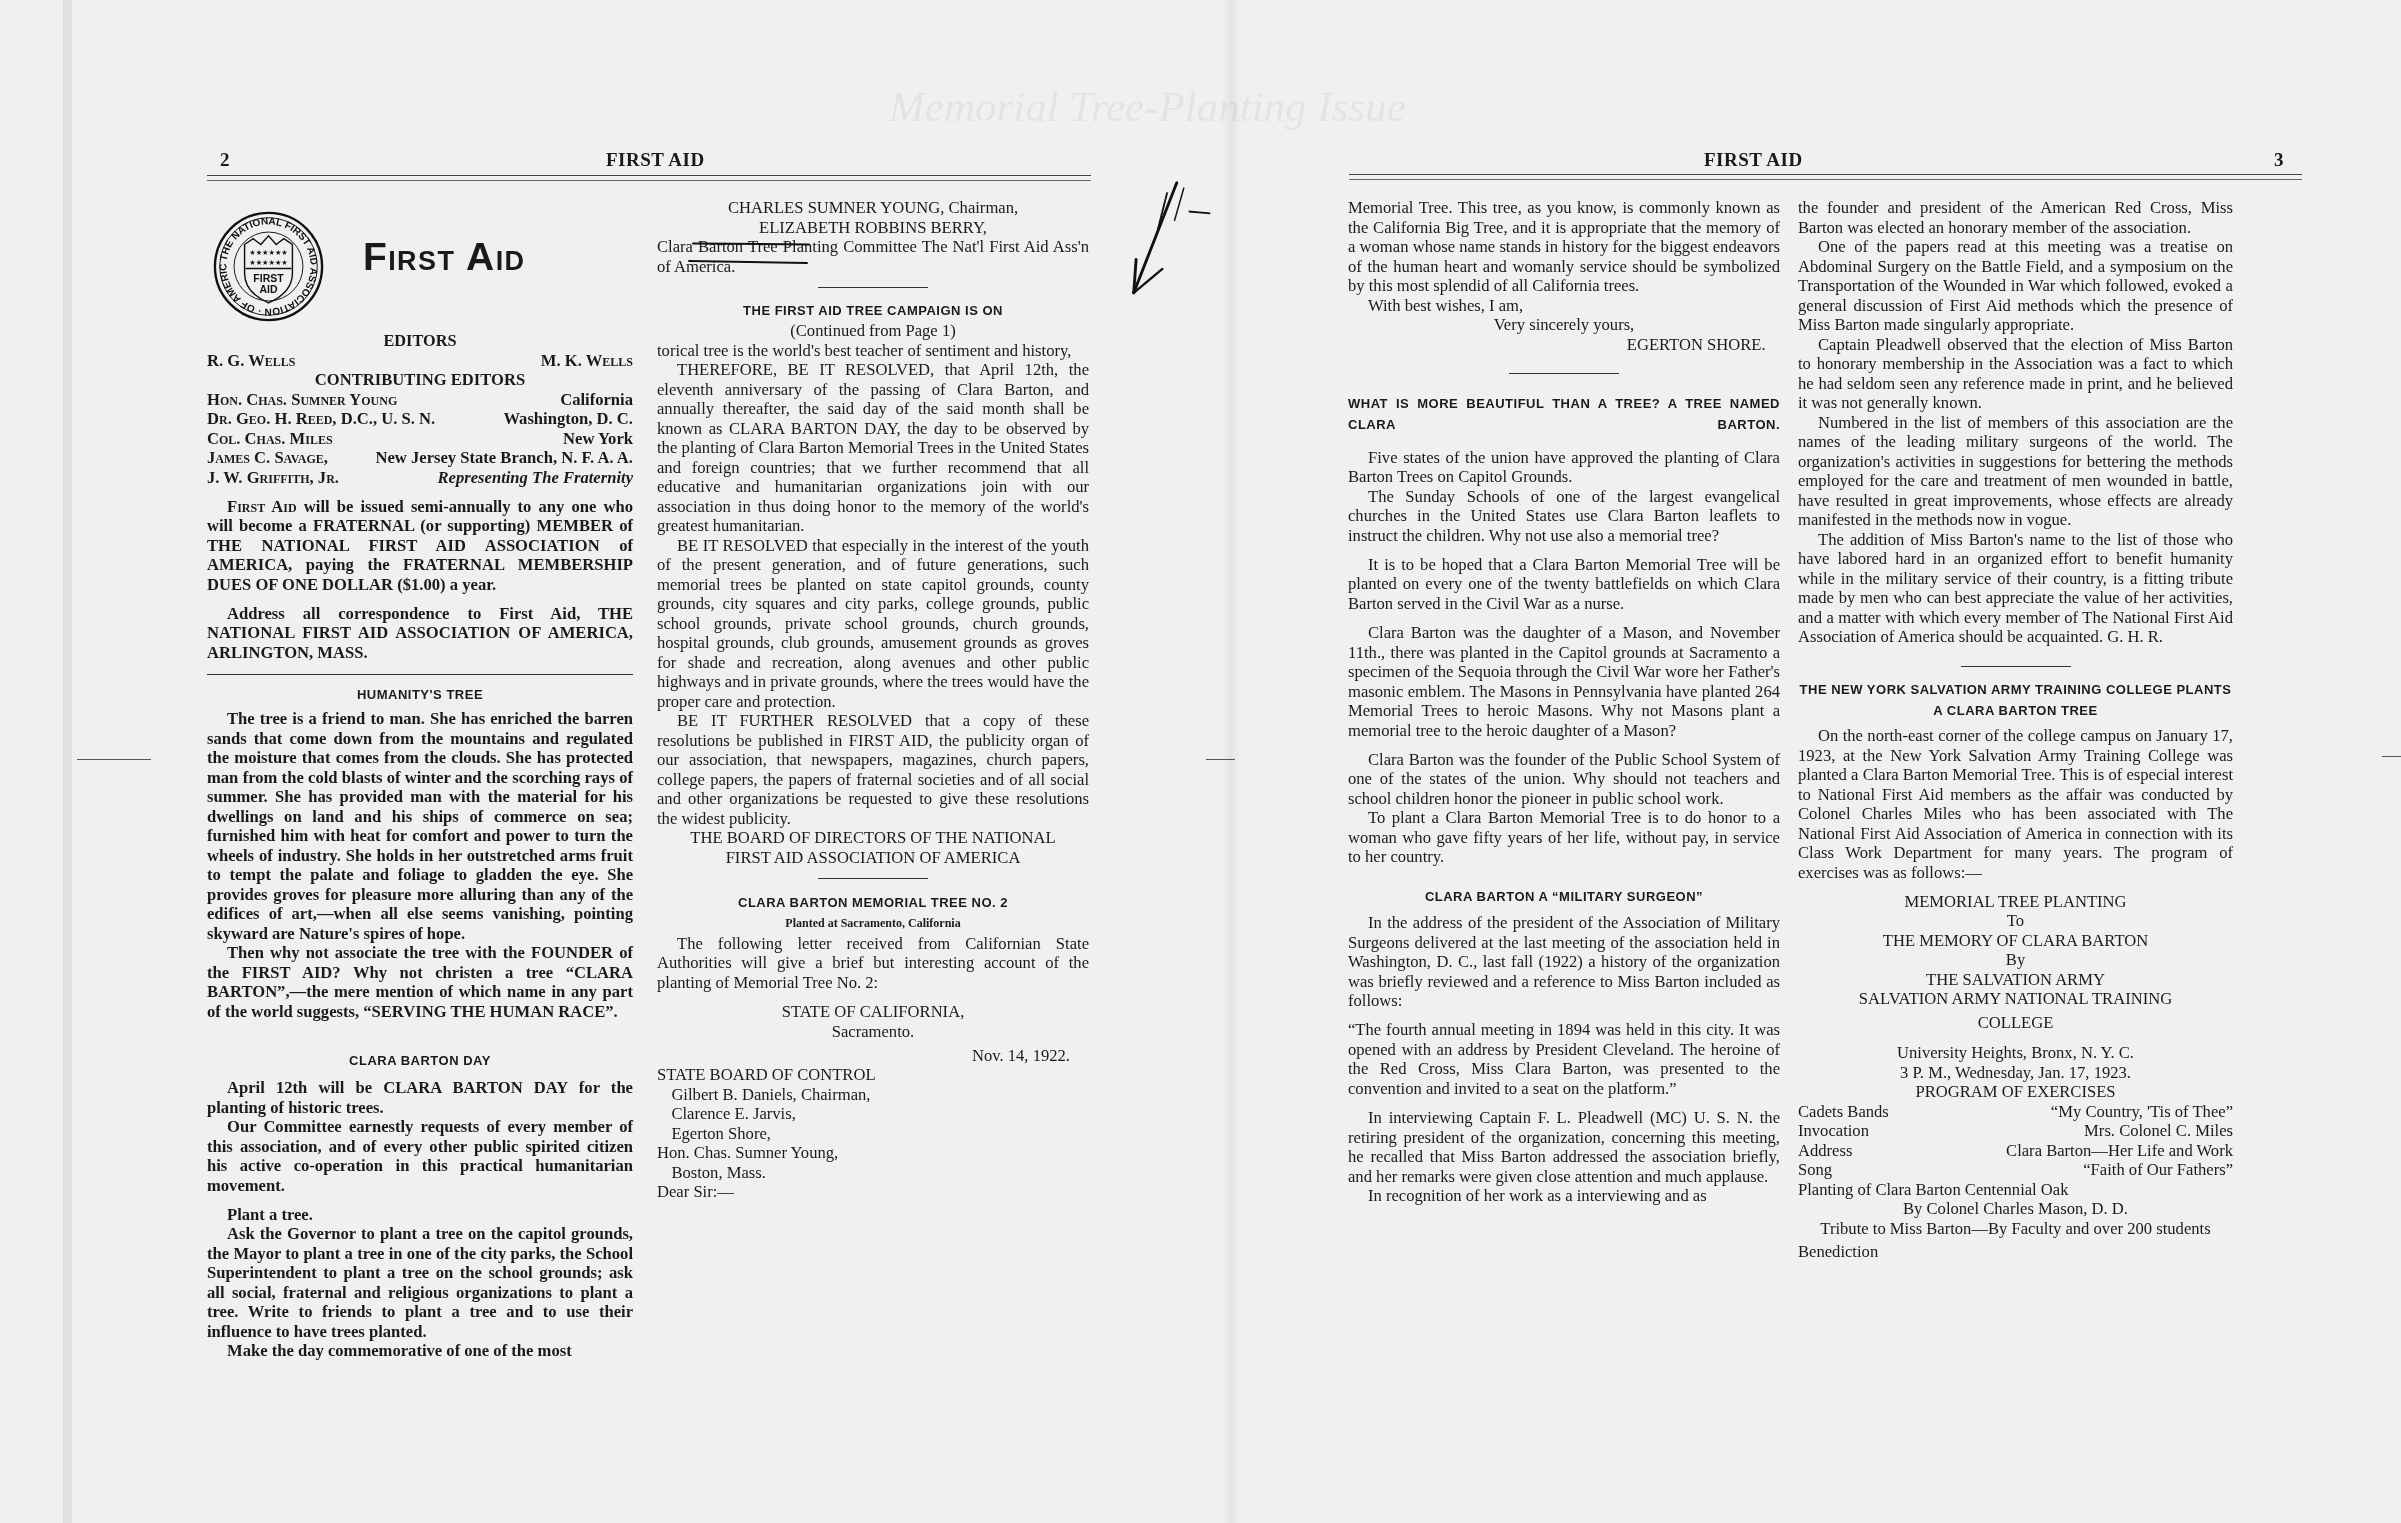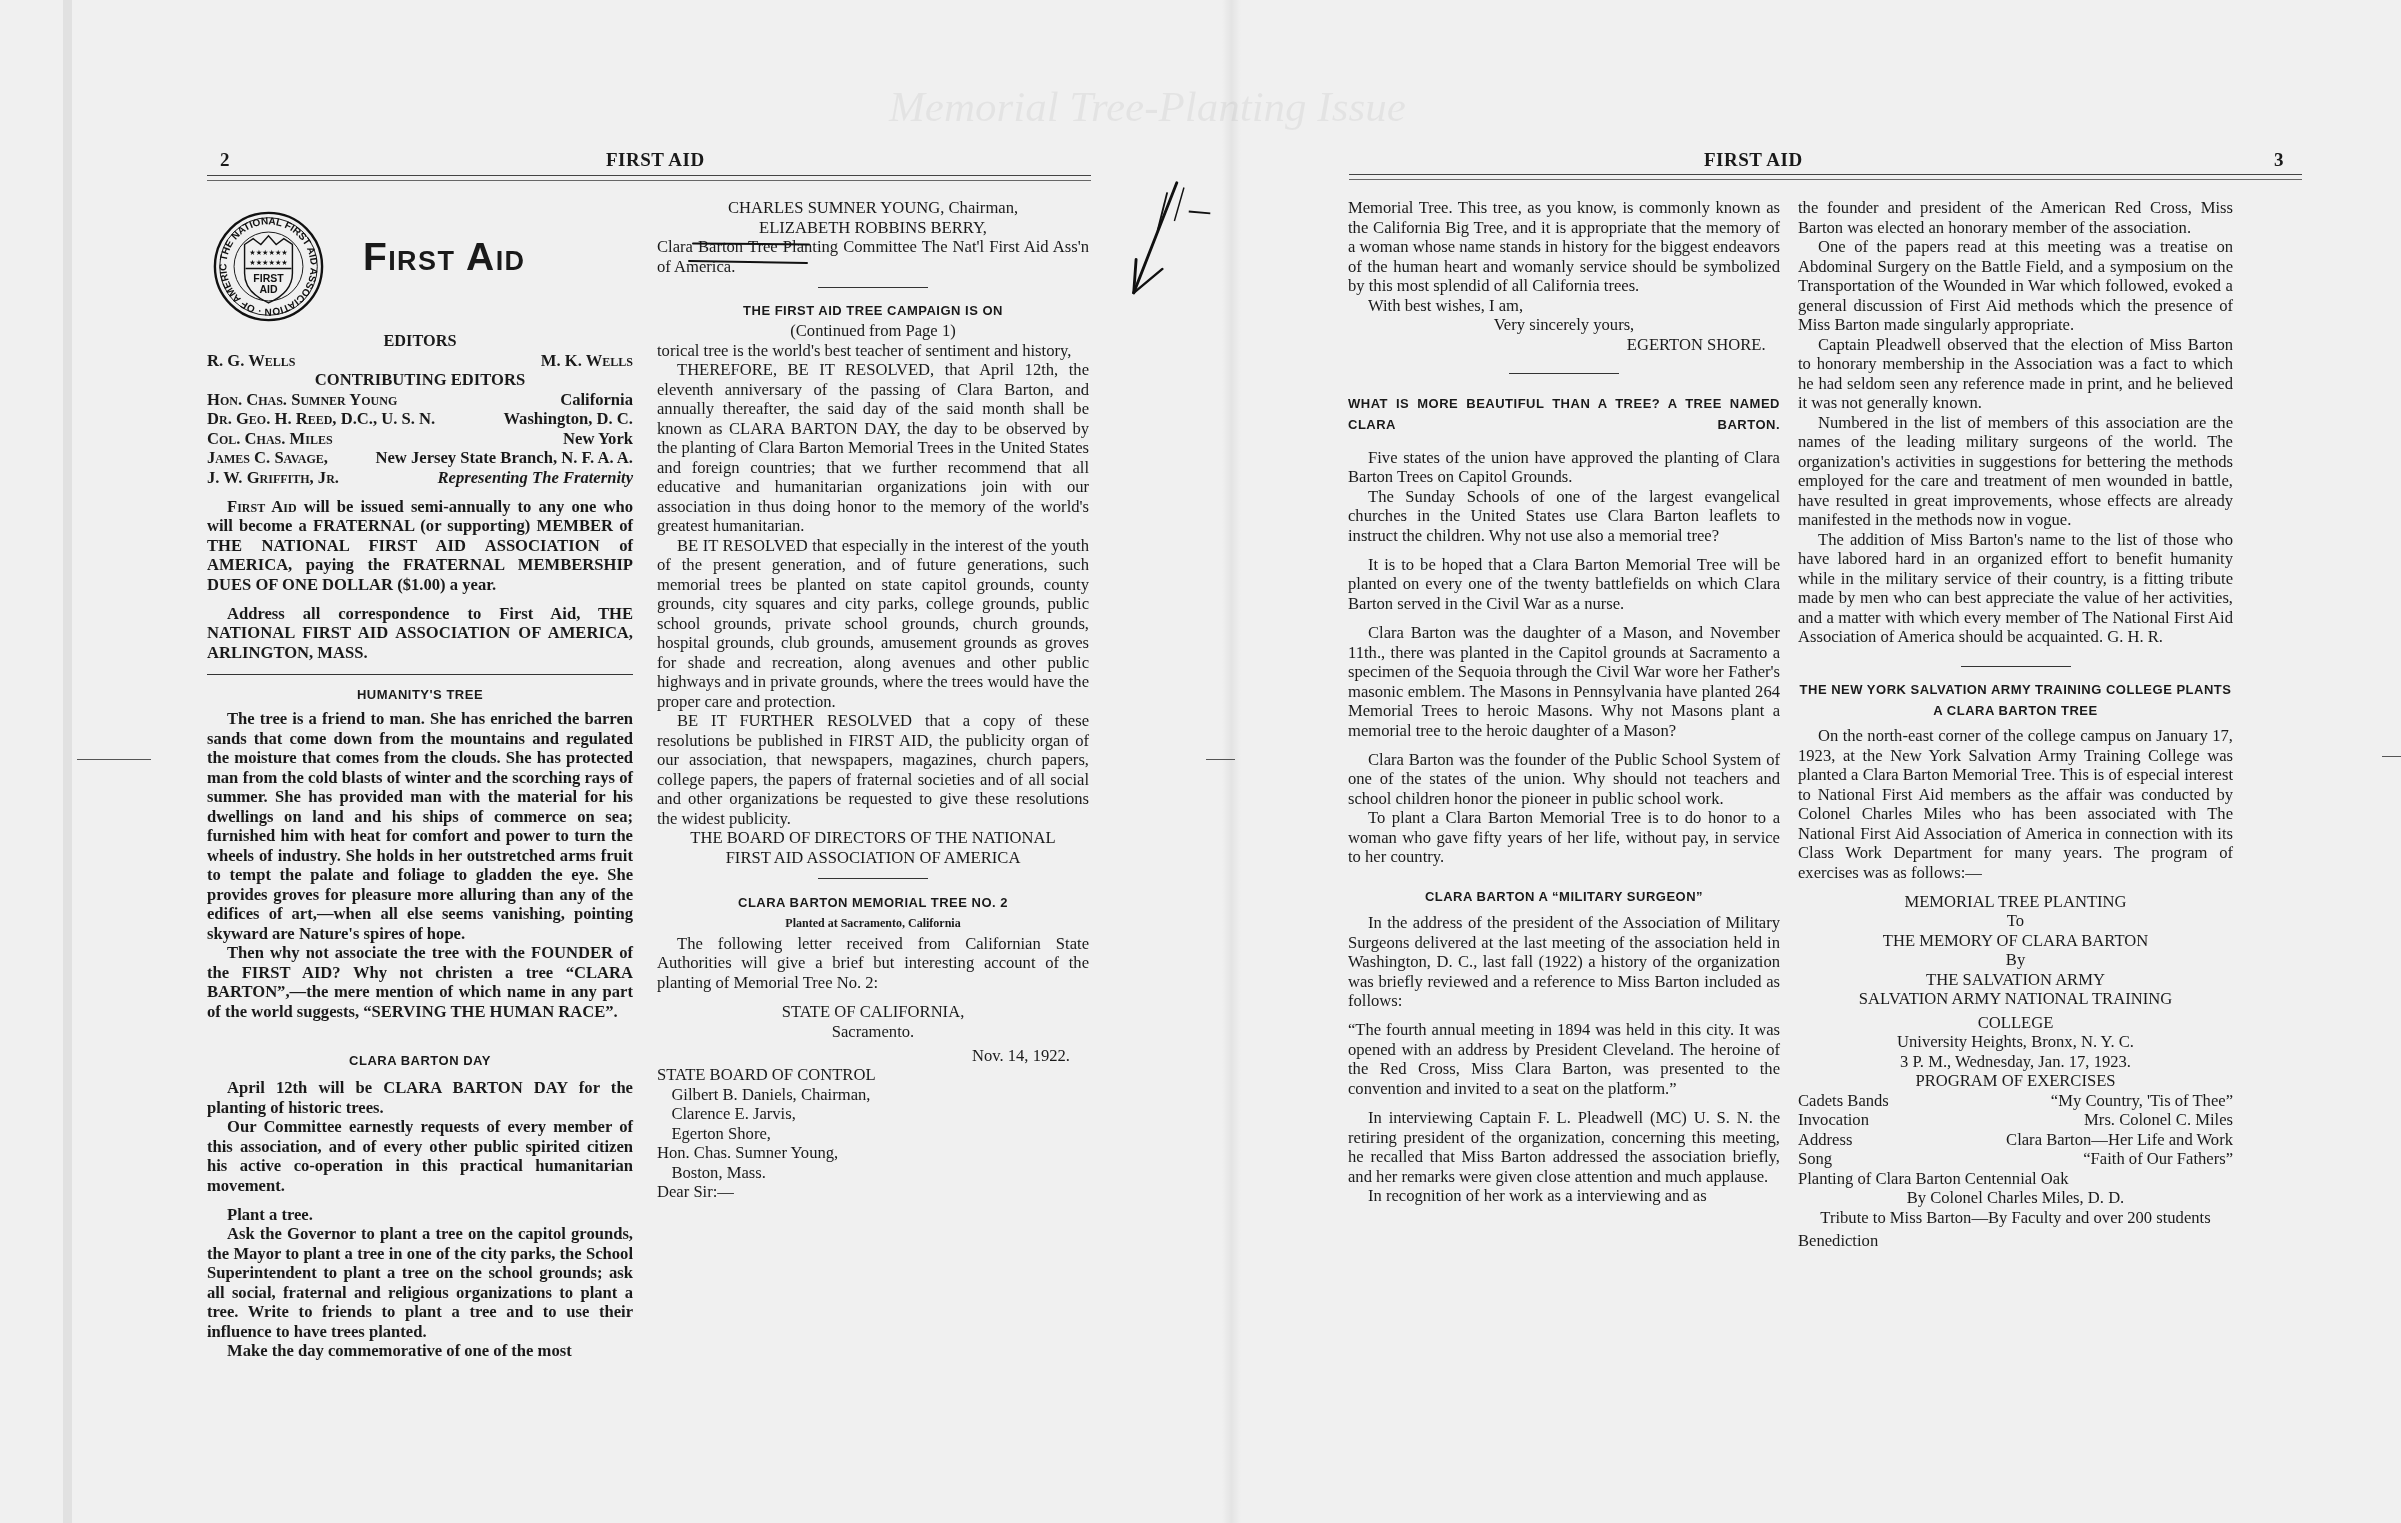--- a/index.html
+++ b/index.html
@@ -207,38 +207,38 @@
     <div style="height:4.8px"></div>
     <p>On the north-east corner of the college campus on January 17, 1923, at the New York Salvation Army Training College was planted a Clara Barton Memorial Tree. This is of especial interest to National First Aid members as the affair was conducted by Colonel Charles Miles who has been associated with The National First Aid Association of America in connection with its Class Work Department for many years. The program of exercises was as follows:—</p>
     <div class="gap"></div>
     <div class="center">MEMORIAL TREE PLANTING</div>
     <div class="center">To</div>
     <div class="center">THE MEMORY OF CLARA BARTON</div>
     <div class="center">By</div>
     <div class="center">THE SALVATION ARMY</div>
     <div class="center">SALVATION ARMY NATIONAL TRAINING</div>
     <div class="center" style="margin-top:3.8px">COLLEGE</div>
-    <div class="center" style="margin-top:0">University Heights, Bronx, N. Y. C.</div>
+    <div class="center" style="margin-top:11px">University Heights, Bronx, N. Y. C.</div>
     <div class="center">3 P. M., Wednesday, Jan. 17, 1923.</div>
     <div class="center">PROGRAM OF EXERCISES</div>
     <div class="row2">
         <span>Cadets Bands</span>
         <span>“My Country, 'Tis of Thee”</span>
       </div>
     <div class="row2">
         <span>Invocation</span>
         <span>Mrs. Colonel C. Miles</span>
       </div>
     <div class="row2">
         <span>Address</span>
         <span>Clara Barton—Her Life and Work</span>
       </div>
     <div class="row2">
         <span>Song</span>
         <span>“Faith of Our Fathers”</span>
       </div>
     <div>Planting of Clara Barton Centennial Oak</div>
-    <div class="center">By Colonel Charles Miles, D. D.</div>
+    <div class="center">By Colonel Charles Mason, D. D.</div>
     <p class="ni" style="text-align:justify;text-align-last:center">Tribute to Miss Barton—By Faculty and over 200 students</p>
     <div style="margin-top:3.8px">Benediction</div>
   </div>
 </div>
 
 
 </body></html>

